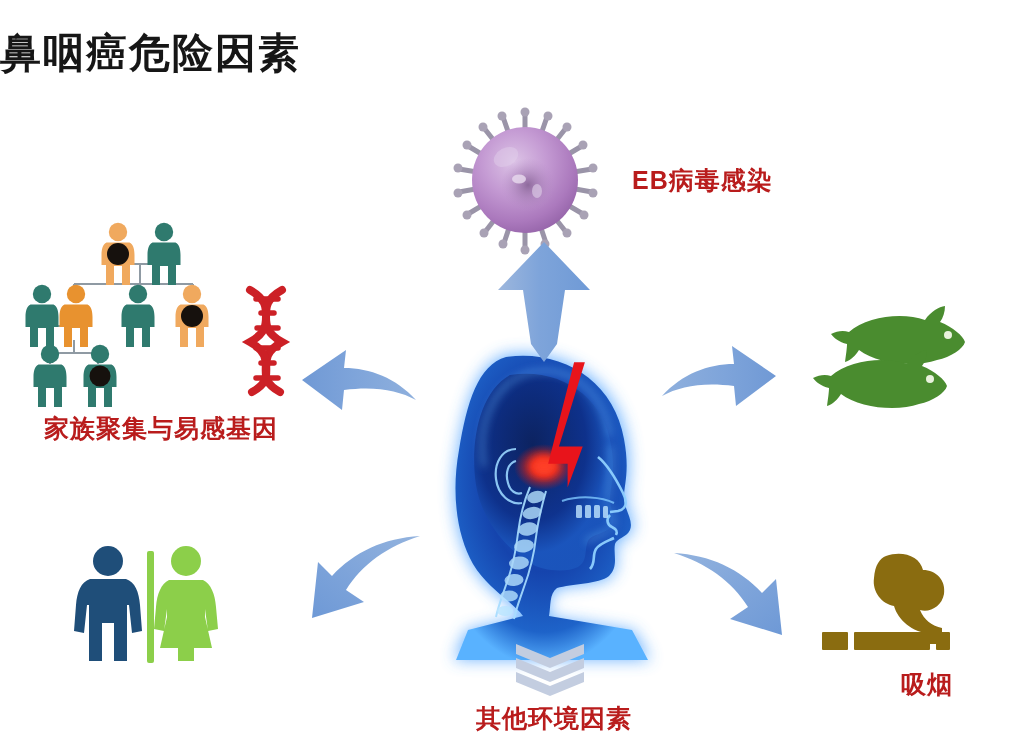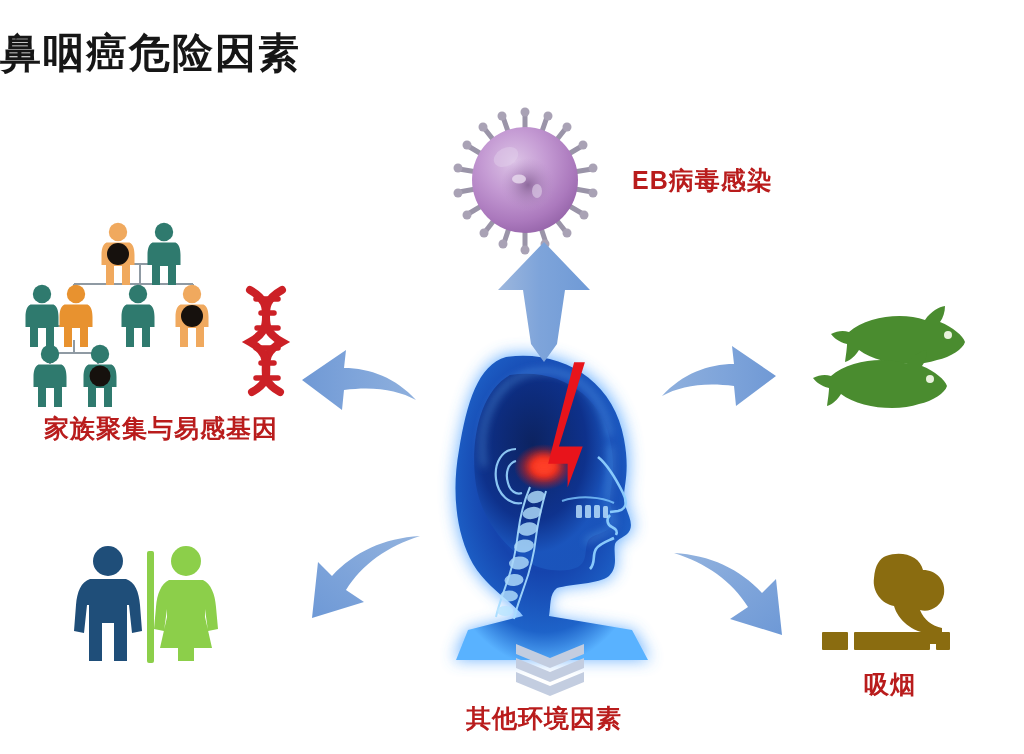--- a/index.html
+++ b/index.html
@@ -330,21 +330,21 @@
 
         <g>
           <rect x="2" y="84" width="26" height="18" rx="1"></rect>
           <rect x="34" y="84" width="76" height="18" rx="1"></rect>
           <rect x="116" y="84" width="14" height="18" rx="1"></rect>
         </g>
       </g>
     </svg>
   </div>
 
-  <div class="factor-label" style="left:864px; top:668px;">吸烟</div>
+  <div class="factor-label" style="left:901px; top:668px;">吸烟</div>
 
   <div id="center-head">
     <svg width="270" height="315" viewBox="0 0 270 315">
       <defs>
         <radialGradient id="headGlow" cx="46%" cy="40%" r="62%">
           <stop offset="0%" stop-color="#1f5fd8"></stop>
           <stop offset="50%" stop-color="#1544ad"></stop>
           <stop offset="82%" stop-color="#1e63c9"></stop>
           <stop offset="100%" stop-color="#59b2ff"></stop>
         </radialGradient>
@@ -535,15 +535,15 @@
   <div class="arrow" id="chevrons-down">
     <svg width="84" height="55" viewBox="0 0 84 55">
       <g fill="#c3cde0">
         <path d="M 8,2  L 42,16 L 76,2  L 76,12 L 42,26 L 8,12 Z"></path>
         <path d="M 8,16 L 42,30 L 76,16 L 76,26 L 42,40 L 8,26 Z"></path>
         <path d="M 8,30 L 42,44 L 76,30 L 76,40 L 42,54 L 8,40 Z"></path>
       </g>
     </svg>
   </div>
 
-  <div class="factor-label" style="left:466px; top:702px;text-align:right;">其他环境因素</div>
+  <div class="factor-label" style="left:476px; top:702px;text-align:right;">其他环境因素</div>
 
 </div>
 
 </body></html>

